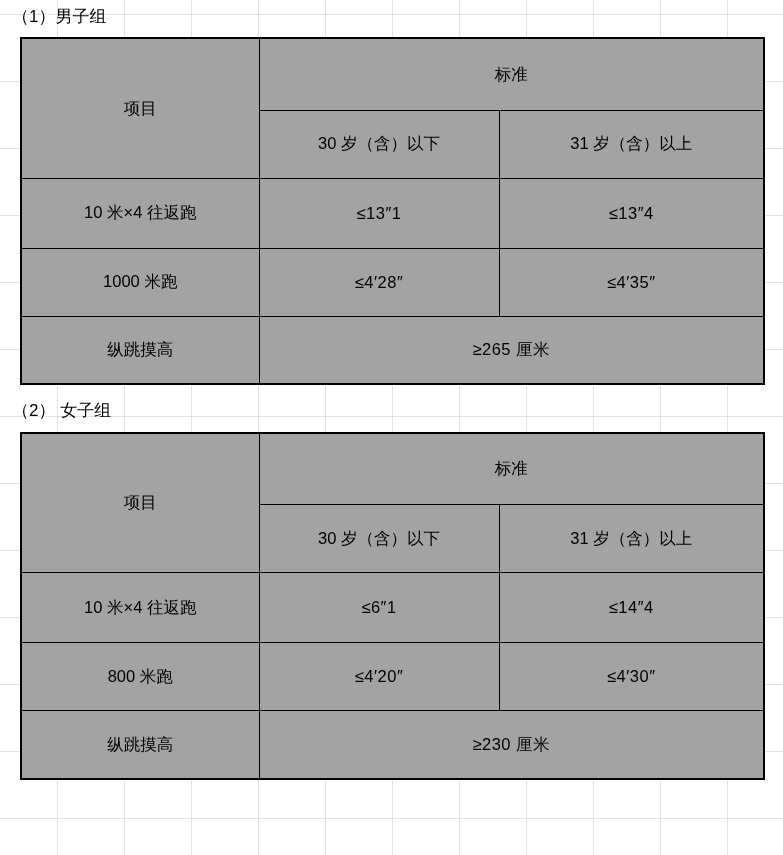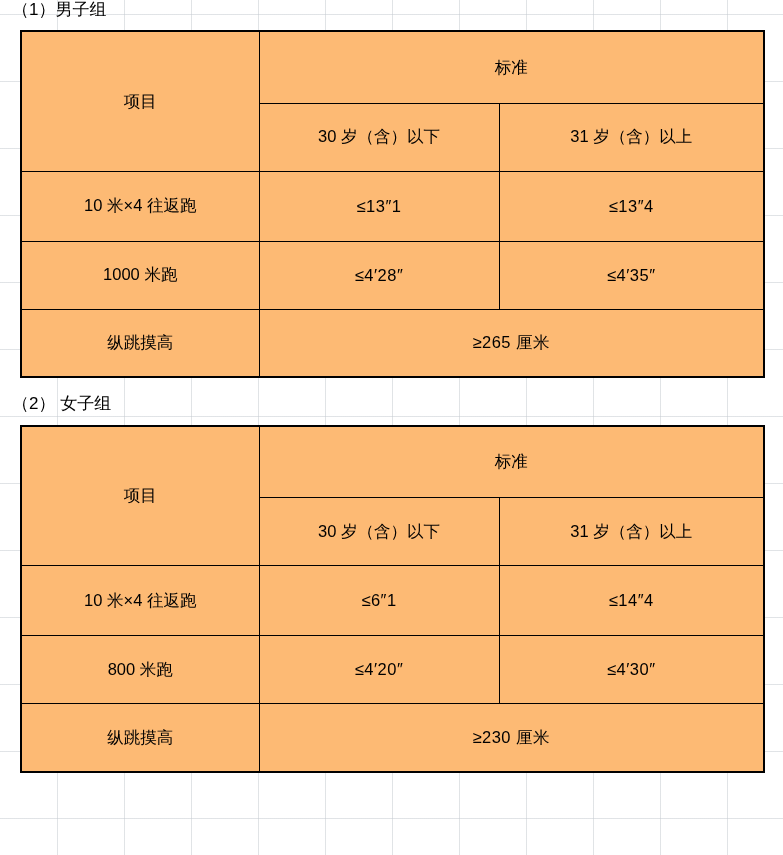--- a/index.html
+++ b/index.html
@@ -31,38 +31,38 @@
     position: relative;
     z-index: 1;
   }
   .section-heading {
     font-size: 17px;
     line-height: 1.2;
     padding-left: 12px;
     color: #000;
     white-space: nowrap;
   }
-  #heading-men { padding-top: 0; }
+  #heading-men { padding-top: 7px; }
   #heading-women { padding-top: 16px; }
 
   table.std-table {
     border-collapse: collapse;
     table-layout: fixed;
     margin-left: 20px;
     margin-top: 10px;
     background: #ffffff;
   }
   table.std-table td {
     border: 1px solid #000000;
     text-align: center;
     vertical-align: middle;
     font-size: 16.5px;
     color: #000;
     padding: 19px 2px;
-    background: #fdba74;
+    background: #a3a3a3;
   }
   
   table.std-table {
     border: 2px solid #000000;
   }
   .c-item   { width: 238px; }
   .c-left   { width: 240px; }
   .c-right  { width: 265px; }
 
   .men .r1 { height: 72px; }

